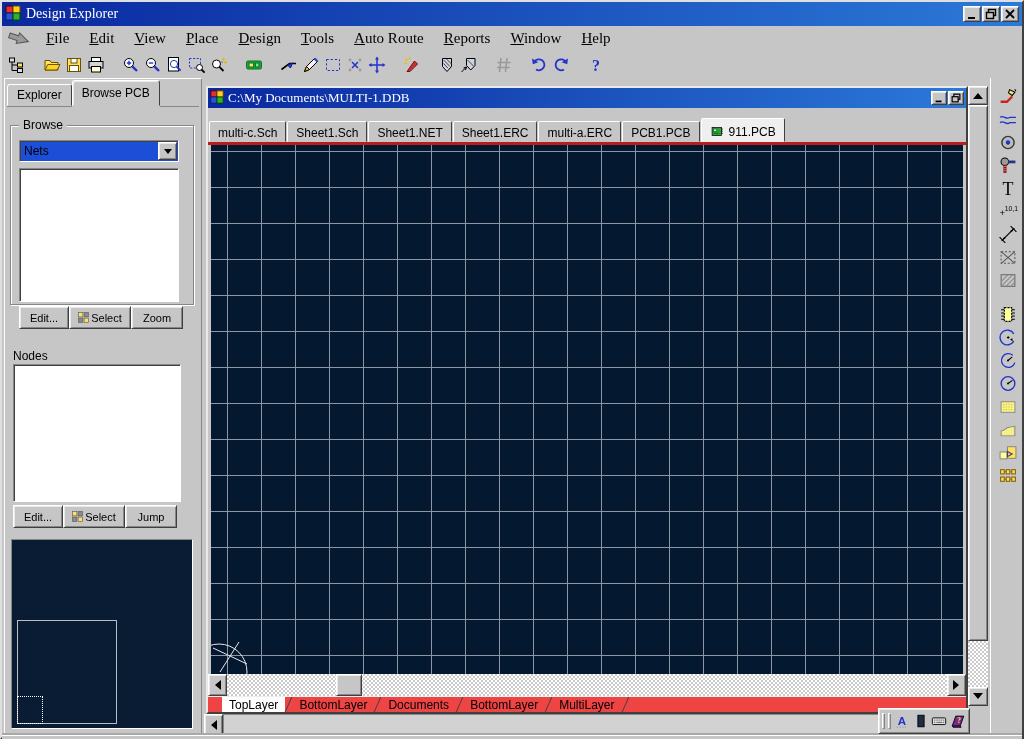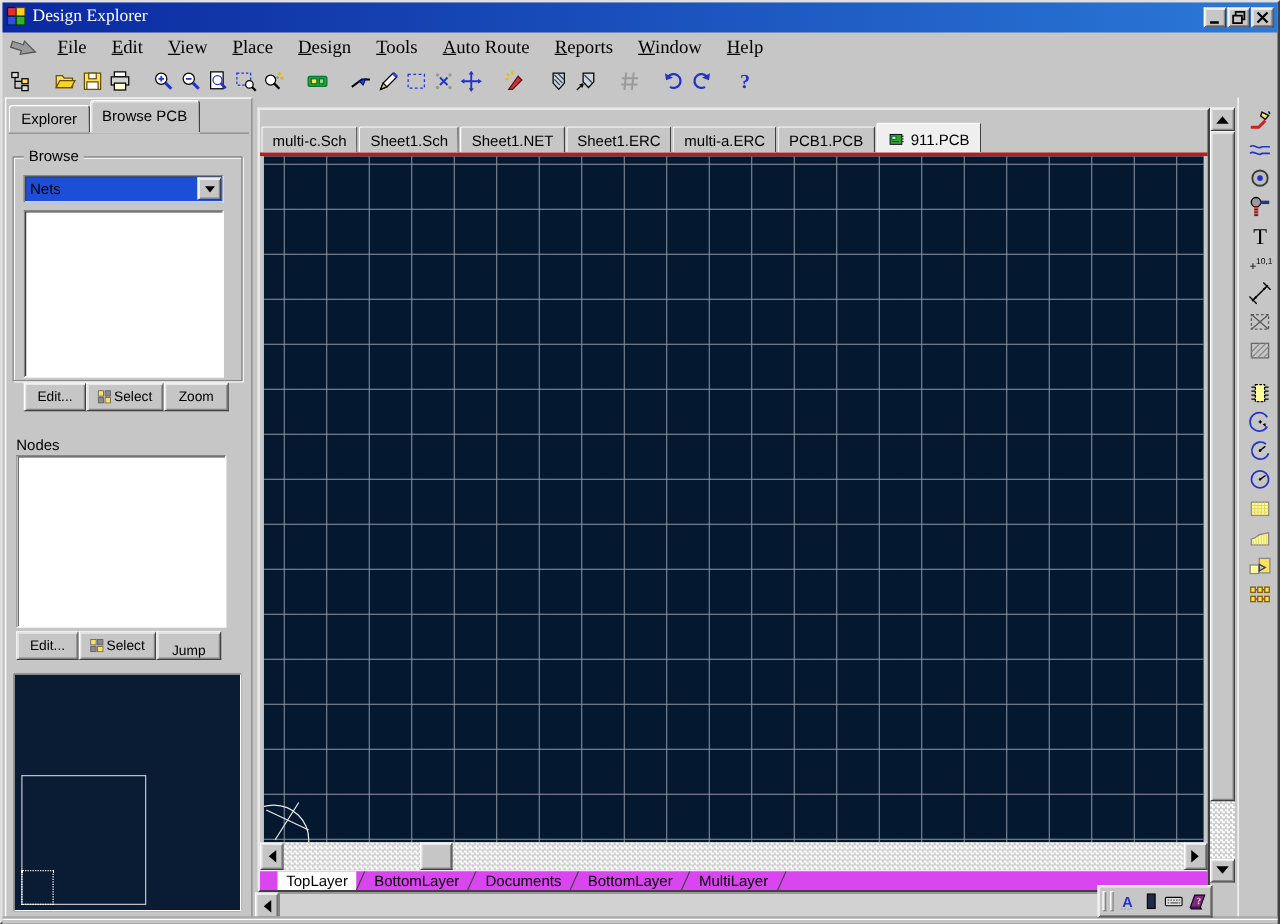--- a/index.html
+++ b/index.html
@@ -82,21 +82,21 @@
   .canvas-wrap { flex:1; position:relative; overflow:hidden; border-left:3px solid #c6c6c6; border-right:3px solid #c6c6c6; }
   .pcb-canvas { position:absolute; inset:0; background-color:#041830;
     background-image:linear-gradient(to right,#8e96a4 1px, transparent 1px),
                      linear-gradient(to bottom,#8e96a4 1px, transparent 1px);
     background-size:34px 36px; background-position:16px 6px; }
   .origin { position:absolute; left:0; bottom:0; }
   .doc-hscroll { height:22px; flex:none; display:flex; position:relative; }
   .sb-btn { width:19px; height:100%; display:flex; align-items:center; justify-content:center; flex:none; }
   .doc-hscroll .thumb { position:absolute; left:128px; top:0; width:26px; height:100%; }
   .doc-hscroll .track { flex:1; }
-  .layerstrip { height:16px; flex:none; overflow:hidden; display:flex; align-items:stretch; background:#d946ef;
+  .layerstrip { height:16px; flex:none; overflow:hidden; display:flex; align-items:stretch; background:#ef4444;
     font-size:12px; padding-left:14px; border-top:1px solid #eee; }
   .ltab { padding:1px 7px 0; white-space:nowrap; }
   .ltab.active { background:#fff; }
   .lsep { width:1px; background:#404040; transform:skewX(-24deg); margin:0 3px; }
   
   .ws-vscroll { position:absolute; left:966px; top:84px; width:20px; height:620px; }
   .ws-vscroll .sb-btn { position:absolute; left:0; width:20px; height:19px; }
   .ws-vscroll .up { top:0; }
   .ws-vscroll .down { bottom:0; }
   .ws-vscroll .vtrack { position:absolute; left:0; top:19px; width:20px; bottom:19px; }
@@ -391,33 +391,57 @@
         </span>
         <span class="pbtn raised" style="width: 62px;">
           <svg viewBox="0 0 18 18" width="11" height="11">
             <rect x="1" y="1" width="7" height="7" fill="#ffe060" stroke="#555"></rect>
             <rect x="10" y="1" width="7" height="7" fill="#8a8a8a" stroke="#555"></rect>
             <rect x="1" y="10" width="7" height="7" fill="#8a8a8a" stroke="#555"></rect>
             <rect x="10" y="10" width="7" height="7" fill="#ffe060" stroke="#555"></rect>
           </svg>
           <span>Select</span>
         </span>
-        <span class="pbtn raised" style="width: 52px; align-items: flex-end;">
+        <span class="pbtn raised" style="width: 52px;">
           <span>Jump</span>
         </span>
       </div>
 
     <div class="minimap">
       <div class="mm-board">
         <div class="mm-view"></div>
       </div>
     </div>
   </div>
 
   <div class="docwin">
+    <div class="doc-titlebar">
+      <span>
+        <svg width="14" height="14" viewBox="0 0 16 16">
+            <rect x="1" y="1" width="7" height="7" fill="#e03030" stroke="#400"></rect>
+            <rect x="8" y="1" width="7" height="7" fill="#ffd020" stroke="#640"></rect>
+            <rect x="1" y="8" width="7" height="7" fill="#3050e0" stroke="#026"></rect>
+            <rect x="8" y="8" width="7" height="7" fill="#30b030" stroke="#040"></rect>
+          </svg>
+      </span>
+      <span class="title">C:\My Documents\MULTI-1.DDB</span>
+      <span class="winbtns">
+        <span class="winbtn raised" style="width:16px;height:14px;">
+            <svg width="12" height="12" viewBox="0 0 14 14">
+              <rect x="3" y="10" width="7" height="2" fill="#000"></rect>
+            </svg>
+          </span>
+        <span class="winbtn raised" style="width:16px;height:14px;">
+            <svg width="12" height="12" viewBox="0 0 14 14">
+              <rect x="4.5" y="2.5" width="7" height="6" fill="none" stroke="#000" stroke-width="1.4"></rect>
+              <rect x="2.5" y="5.5" width="7" height="6" fill="#c6c6c6" stroke="#000" stroke-width="1.4"></rect>
+            </svg>
+          </span>
+      </span>
+    </div>
 
     <div class="doc-tabs" id="doc-tabs">
         <span class="doc-tab">
           <span>multi-c.Sch</span>
         </span>
         <span class="doc-tab">
           <span>Sheet1.Sch</span>
         </span>
         <span class="doc-tab">
           <span>Sheet1.NET</span>

